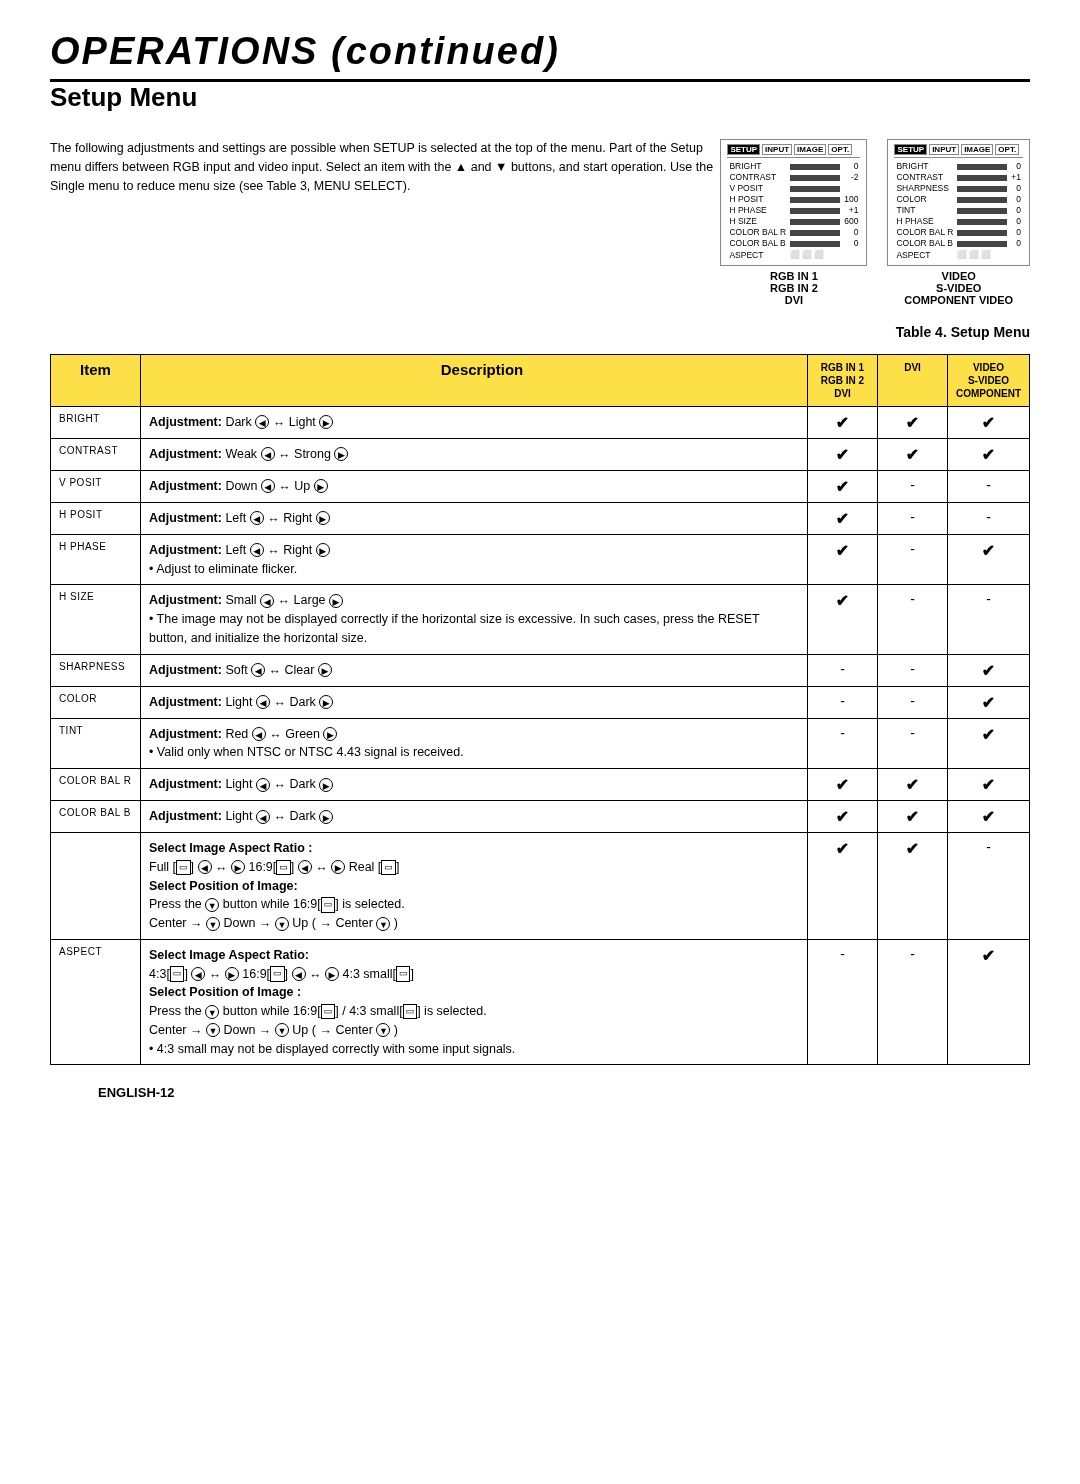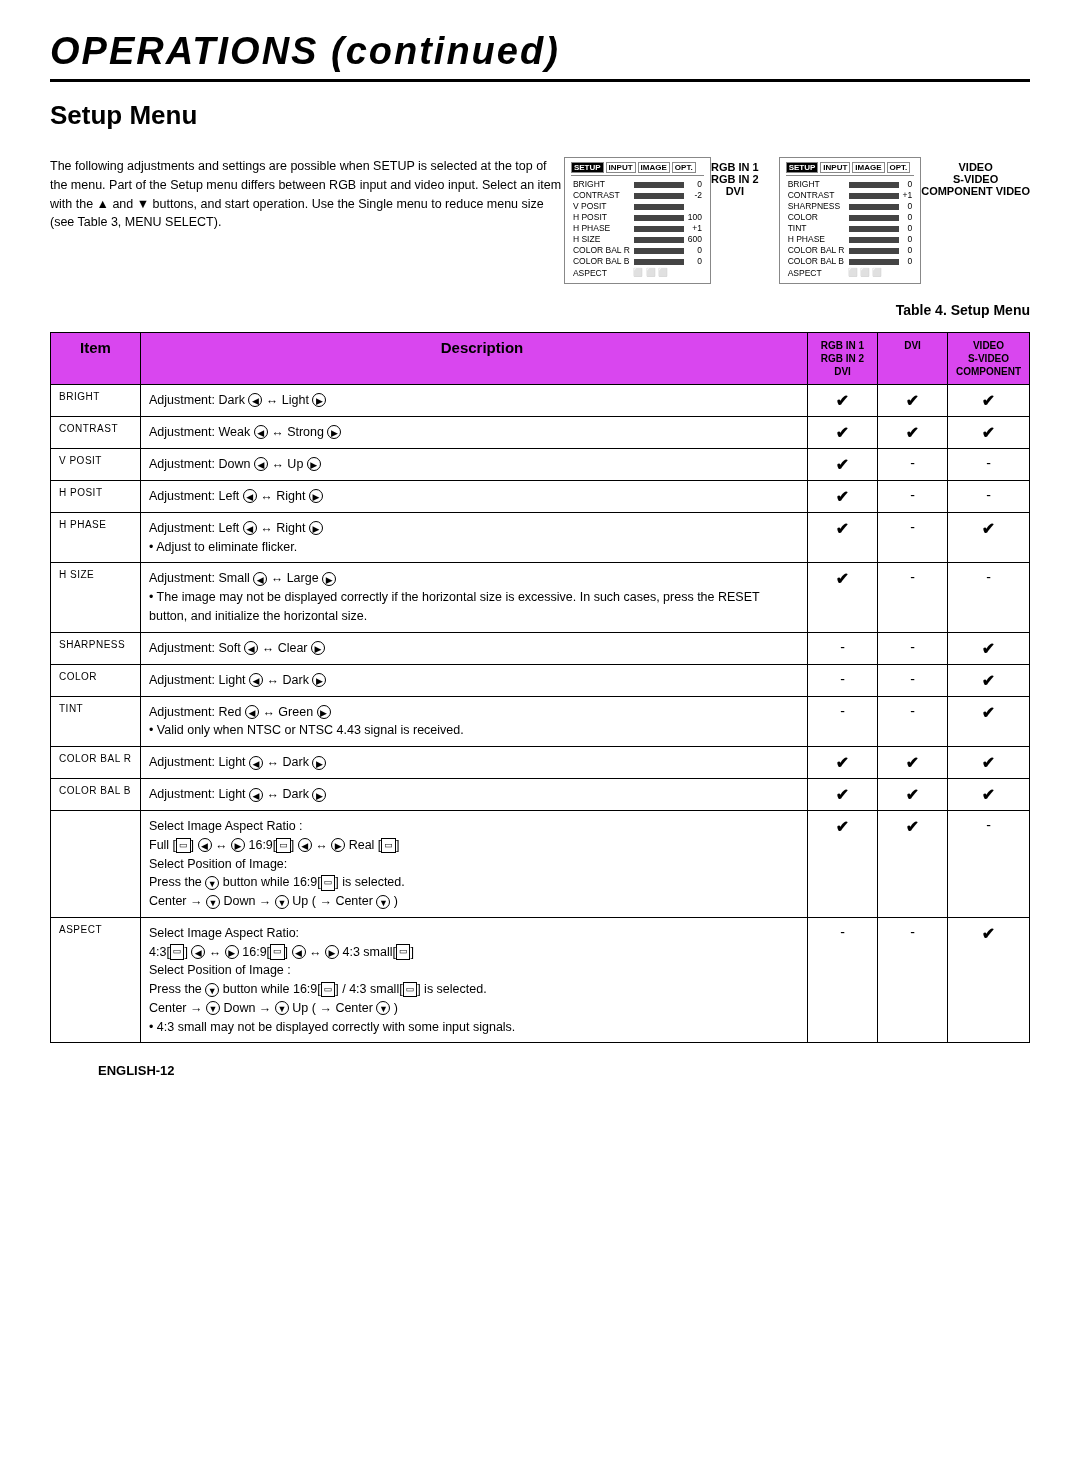--- a/index.html
+++ b/index.html
@@ -13,21 +13,20 @@
       padding: 30px 50px;
     }
 
     
     .page-title {
       font-size: 38px;
       font-weight: 900;
       font-style: italic;
       letter-spacing: 2px;
       font-family: 'Arial Black', Arial, sans-serif;
-      margin-bottom: 18px;
       border-bottom: 3px solid #000;
       padding-bottom: 6px;
     }
 
     .section-title {
       font-size: 26px;
       font-weight: 900;
       font-family: 'Arial Black', Arial, sans-serif;
       margin-bottom: 26px;
     }
@@ -103,22 +102,22 @@
 
     .screenshot-label {
       text-align: center;
       font-size: 11px;
       font-weight: bold;
       margin-top: 4px;
     }
 
     .screenshot-wrapper {
       display: flex;
-      flex-direction: row;
-      align-items: flex-start;
+      flex-direction: column;
+      align-items: center;
     }
 
     
     .table-label {
       font-size: 14px;
       font-weight: bold;
       margin-bottom: 14px;
       text-align: right;
     }
 
@@ -129,21 +128,21 @@
       margin-bottom: 20px;
     }
 
     .main-table th, .main-table td {
       border: 1px solid #000;
       padding: 6px 8px;
       vertical-align: top;
     }
 
     .main-table thead th {
-      background: #d946ef;
+      background: #fde047;
       text-align: center;
       font-size: 12px;
       font-weight: bold;
     }
 
     .main-table thead th.item-col {
       text-align: center;
       width: 90px;
       font-size: 15px;
       font-weight: 900;
@@ -170,21 +169,21 @@
       vertical-align: top;
       width: 90px;
     }
 
     .desc-cell {
       font-size: 12.5px;
       line-height: 1.5;
     }
 
     .desc-cell b {
-      font-weight: normal;
+      font-weight: bold;
     }
 
     .check-cell {
       text-align: center;
       font-size: 16px;
       vertical-align: middle;
     }
 
     .dash-cell {
       text-align: center;

